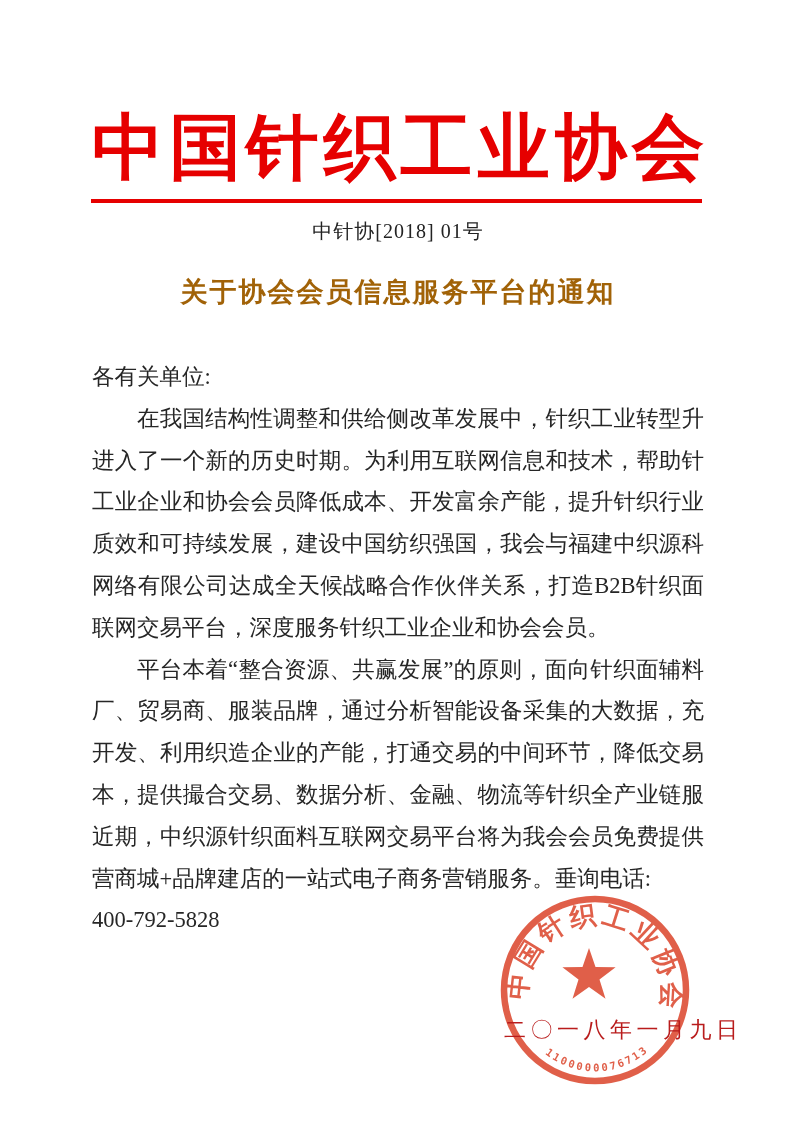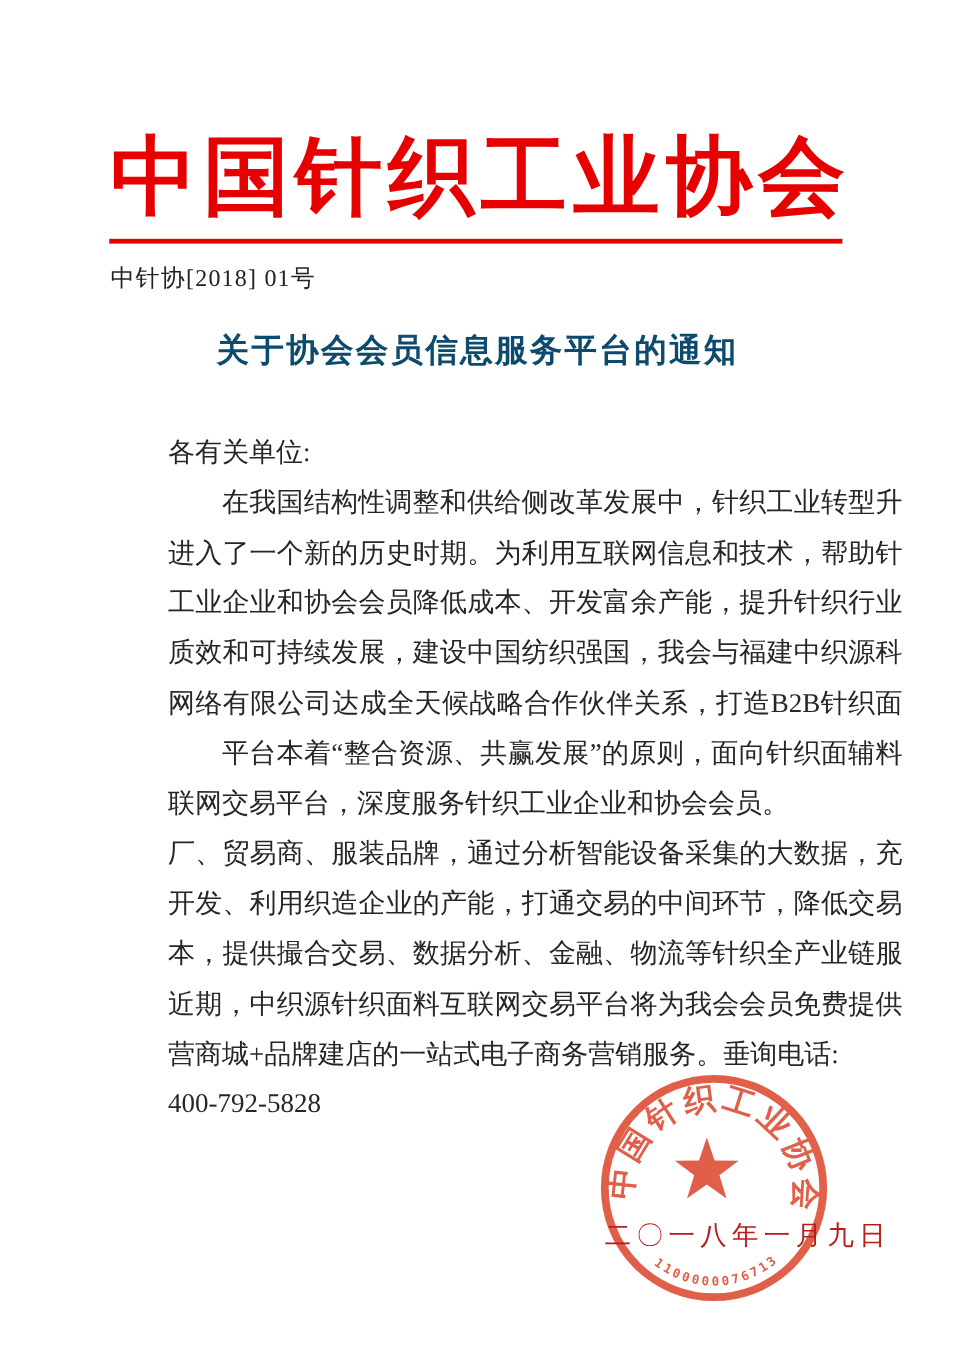--- a/index.html
+++ b/index.html
@@ -19,33 +19,33 @@
     font-family:"Liberation Serif","DejaVu Serif",serif;
     text-align:justify;text-align-last:justify;
     white-space:nowrap;
   }
   .red-rule{
     position:absolute;top:199px;left:91px;width:611px;height:4px;
     background:#e60000;
   }
   .doc-no{
     position:absolute;top:218px;left:92px;width:612px;
-    font-size:20px;letter-spacing:1px;color:#232323;
+    text-align:center;font-size:20px;letter-spacing:1px;color:#232323;
   }
   
   .notice-title{
     position:absolute;top:274px;left:60px;width:676px;margin:0;
     text-align:center;
     font-family:"Liberation Sans","DejaVu Sans",sans-serif;
-    font-size:27px;font-weight:bold;color:#0c4a6e;letter-spacing:2px;
+    font-size:27px;font-weight:bold;color:#a16207;letter-spacing:2px;
   }
   
   .body-block{
     position:absolute;top:356px;left:92px;width:612px;
-    font-size:22.5px;color:#262626;margin-left:48px;
+    font-size:22.5px;color:#262626;
   }
   .line{
     height:41.8px;line-height:41.8px;white-space:nowrap;
   }
   .just{
     text-align:justify;text-align-last:justify;white-space:normal;
     overflow:hidden;
   }
   .ind{text-indent:45px;}
   
@@ -70,22 +70,22 @@
 
   <h1 class="notice-title">关于协会会员信息服务平台的通知</h1>
 
   <div class="body-block">
     <div class="line">各有关单位:</div>
     <div class="line just ind">在我国结构性调整和供给侧改革发展中，针织工业转型升级</div>
     <div class="line just">进入了一个新的历史时期。为利用互联网信息和技术，帮助针织</div>
     <div class="line just">工业企业和协会会员降低成本、开发富余产能，提升针织行业的</div>
     <div class="line just">质效和可持续发展，建设中国纺织强国，我会与福建中织源科技</div>
     <div class="line just">网络有限公司达成全天候战略合作伙伴关系，打造B2B针织面料互</div>
+    <div class="line">联网交易平台，深度服务针织工业企业和协会会员。</div>
     <div class="line just ind">平台本着“整合资源、共赢发展”的原则，面向针织面辅料</div>
-    <div class="line">联网交易平台，深度服务针织工业企业和协会会员。</div>
     <div class="line just">厂、贸易商、服装品牌，通过分析智能设备采集的大数据，充分</div>
     <div class="line just">开发、利用织造企业的产能，打通交易的中间环节，降低交易成</div>
     <div class="line just">本，提供撮合交易、数据分析、金融、物流等针织全产业链服务。</div>
     <div class="line just">近期，中织源针织面料互联网交易平台将为我会会员免费提供自</div>
     <div class="line">营商城+品牌建店的一站式电子商务营销服务。垂询电话:</div>
     <div class="line">400-792-5828</div>
   </div>
 
   <div class="issue-date">二〇一八年一月九日</div>
 

